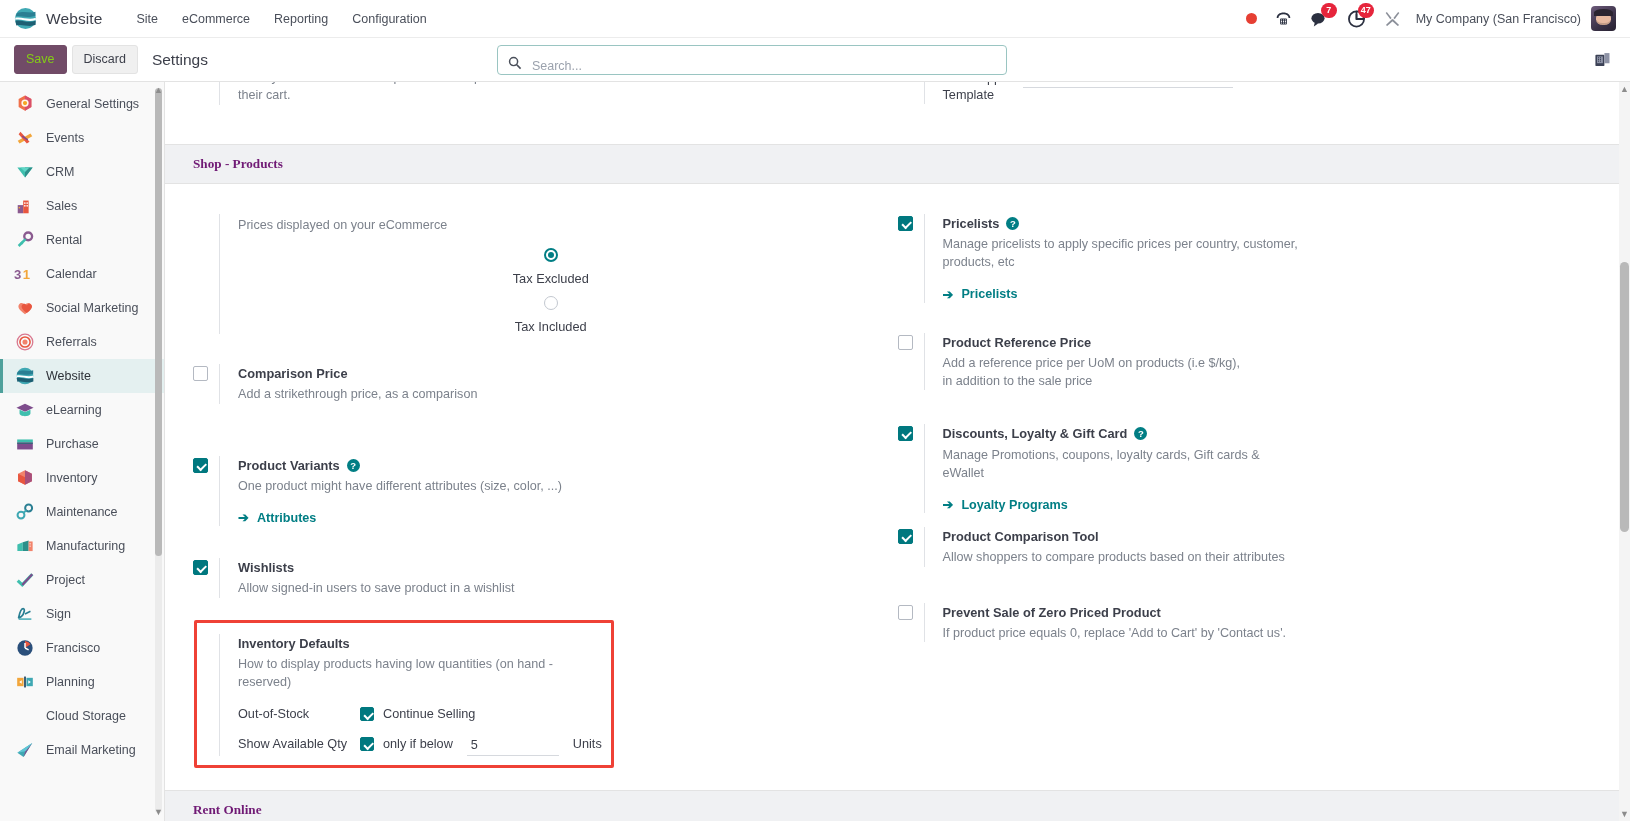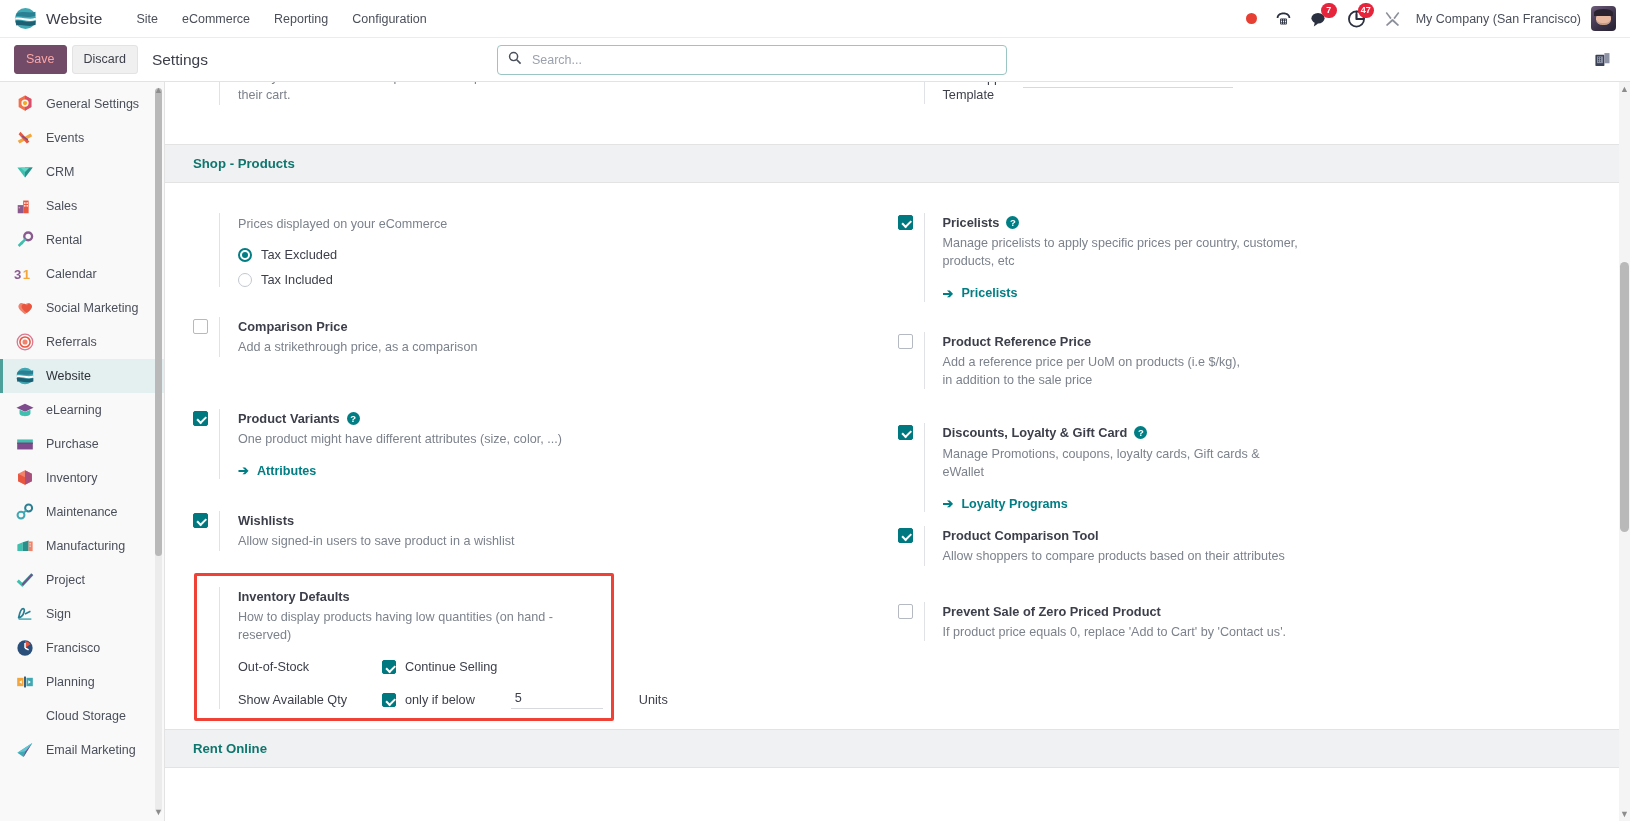--- a/index.html
+++ b/index.html
@@ -87,35 +87,35 @@
     padding: 0 10px 0 14px;
     border-bottom: 1px solid #e3e3e3;
     position: relative; z-index: 20;
   }
   .btn {
     font-size: 12.5px; border-radius: 3px; cursor: pointer;
     padding: 5px 11px; border: 1px solid transparent;
     line-height: 1.35;
   }
   .btn-save {
-    background: #714b67; color: #fca5a5; border-color: #714b67;
+    background: #714b67; color: #84cc16; border-color: #714b67;
     font-weight: 500;
   }
   .btn-discard {
     background: #f0f0f0; color: #3c3f4a; border-color: #e3e3e3;
     margin-left: 5px;
   }
   .cp-title {
     font-size: 15.5px; color: #3c3f4a; margin-left: 14px;
     white-space: nowrap;
   }
   .searchbox {
     width: 510px; height: 30px;
     border: 1px solid #9ac5c2; border-radius: 4px;
-    display: flex; align-items: center; gap: 8px;
+    display: flex; align-items: flex-end; gap: 8px;
     padding: 0 10px; margin: 0 auto;
     background: #fff; cursor: text;
   }
   .searchbox input {
     border: 0; outline: none; font-size: 12.5px;
     color: #3c3f4a; width: 100%;
     font-family: "Liberation Sans", sans-serif;
     background: transparent;
   }
   .searchbox input::placeholder { color: #9ba2ad; }
@@ -222,21 +222,21 @@
     left: 3px; top: 4px;
     width: 7px; height: 3.5px;
     border-left: 2px solid #fff; border-bottom: 2px solid #fff;
     transform: rotate(-45deg);
   }
   .cb.sm { width: 14px; height: 14px; }
 
   
   .radio-row {
     display: flex; align-items: center; gap: 9px;
-    margin-top: 10px; cursor: pointer;
+    margin-top: 10px; cursor: pointer; flex-direction: column;
   }
   .radio {
     width: 14px; height: 14px; border-radius: 50%;
     border: 1.5px solid #c3c8d0; background: #fff;
     flex: none; position: relative;
   }
   .radio.on { border: 2px solid #017e84; }
   .radio.on:after {
     content: ""; position: absolute;
     left: 2px; top: 2px; width: 6px; height: 6px;
@@ -254,37 +254,37 @@
   }
   .globe-i {
     width: 14px; height: 14px; flex: none; cursor: pointer;
   }
 
   
   .sec-head {
     background: #f0f1f3; border-top: 1px solid #e3e3e3;
     border-bottom: 1px solid #e3e3e3;
     padding: 11px 28px; font-size: 13.2px;
-    font-weight: bold; color: #0f766e;
+    font-weight: bold; color: #701a75; font-family: Liberation Serif, serif;
   }
   .sec-body { padding: 30px 28px 8px 28px; display: flex; }
 
   
   .hl-wrap { position: relative; }
   .hl-box {
     position: absolute; left: 1px; top: -14px;
     width: 420px; height: 148px;
     border: 3px solid #ef4136; border-radius: 2px;
     pointer-events: none;
   }
 
   
   .inv-row {
-    display: flex; align-items: center;
-    margin-top: 16px; font-size: 12.7px; color: #3c3f4a; gap: 22px;
+    display: flex; align-items: flex-start;
+    margin-top: 16px; font-size: 12.7px; color: #3c3f4a;
   }
   .inv-lbl { width: 122px; flex: none; }
   .inv-chk-lbl {
     display: flex; align-items: center; gap: 9px; cursor: pointer;
   }
   .qty-input {
     width: 92px; border: 0; border-bottom: 1px solid #d6d9de;
     outline: none; font-size: 12.7px; color: #3c3f4a;
     padding: 1px 2px 3px 4px; margin-left: 14px;
     background: transparent;
@@ -750,21 +750,21 @@
             <div class="s-body">
               <div class="s-title">
                 <span>Wishlists</span>
               </div>
               <div class="s-desc">Allow signed-in users to save product in a wishlist</div>
             </div>
           </div>
 
           <div class="hl-wrap">
             <div class="hl-box"></div>
-            <div class="setting" style="margin-bottom:12px">
+            <div class="setting" style="margin-bottom:26px">
               <div class="cbcell"></div>
               <div class="s-body">
                 <div class="s-title">
                   <span>Inventory Defaults</span>
                 </div>
                 <div class="s-desc" style="max-width:322px">How to display products having low quantities (on hand - reserved)</div>
 
                 <div class="inv-row">
                   <span class="inv-lbl">Out-of-Stock</span>
                   <span class="inv-chk-lbl">

